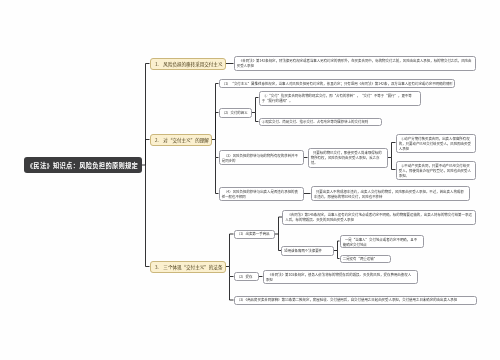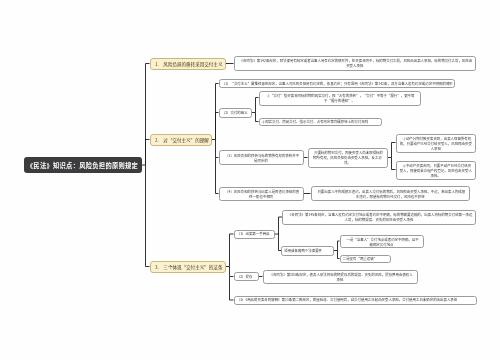--- a/index.html
+++ b/index.html
@@ -1,19 +1,19 @@
 <!DOCTYPE html>
 <html><head>
 <meta charset="utf-8">
 <title>mindmap</title>
 <style>
   html,body{margin:0;padding:0;}
   body{width:500px;height:360px;background:#fefefe;overflow:hidden;
        font-family:"Noto Sans CJK SC","Liberation Sans",sans-serif;}
-  #map{position:relative;width:500px;height:360px;text-align:center;}
+  #map{position:relative;width:500px;height:360px;}
   .node{position:absolute;box-sizing:border-box;}
   .root{background:#3c3c3e;color:#fff;border-radius:3px;font-size:6.25px;font-weight:bold;
         display:flex;align-items:center;justify-content:center;letter-spacing:.3px;z-index:6;}
   .b1{background:#fbf0cf;border:0.8px solid #cbb77c;border-radius:3px;color:#4a3c18;
       font-size:4.55px;display:flex;align-items:center;padding-left:4.5px;white-space:nowrap;z-index:6;}
   .lv{background:#fff;border:0.7px solid #9b9ba3;border-radius:2.5px;color:#3a3a3a;text-indent:2.2px;
       font-size:3.45px;line-height:1.5;padding:1.6px 2.2px;z-index:5;overflow:hidden;}
   .lv.c{display:flex;align-items:center;padding-top:0;padding-bottom:0;white-space:nowrap;text-indent:0;}
   svg.links{position:absolute;left:0;top:0;width:500px;height:360px;z-index:1;}
   svg.links path{fill:none;stroke:#1d1d1f;stroke-width:0.9;stroke-linejoin:round;stroke-linecap:butt;}

